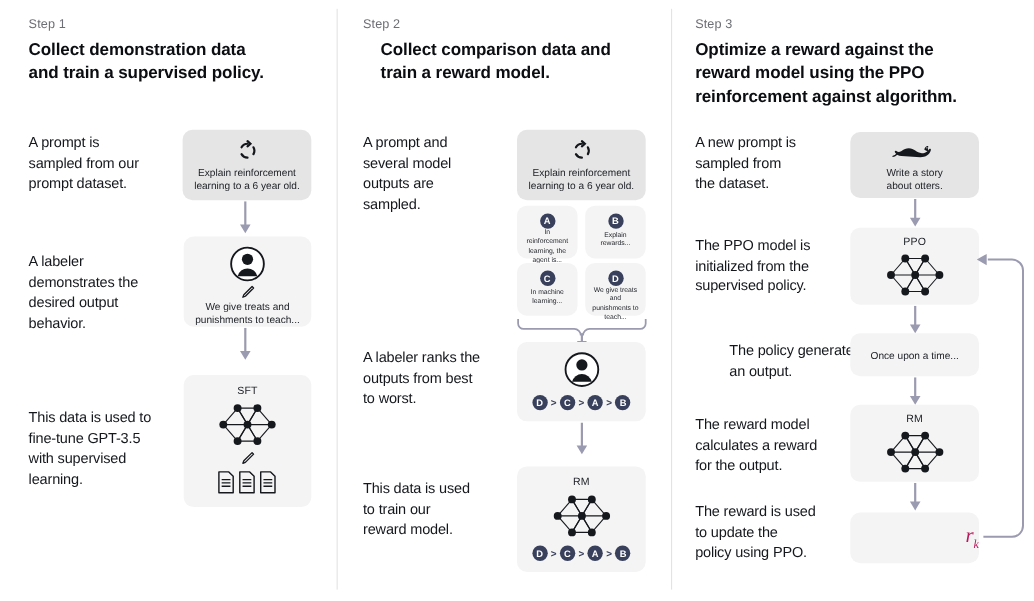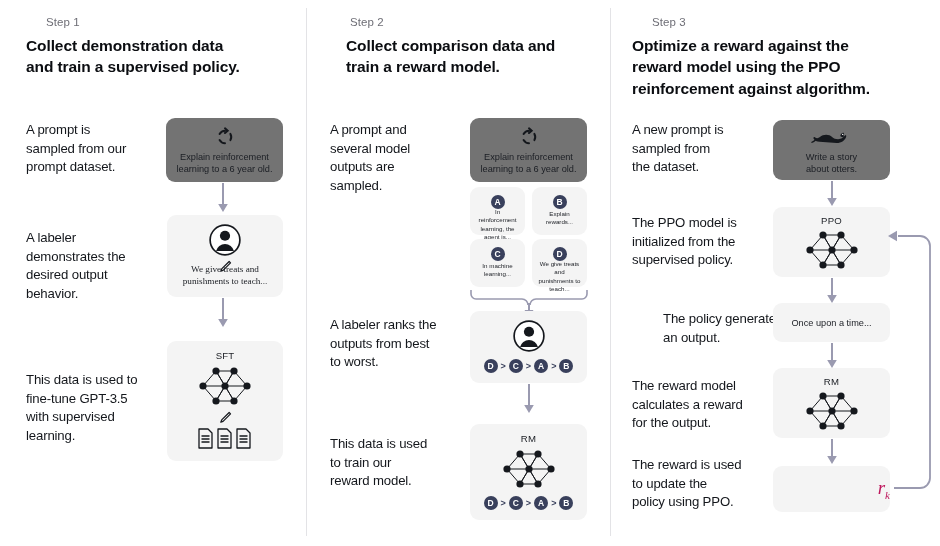--- a/index.html
+++ b/index.html
@@ -19,41 +19,41 @@
   .divider.d1 { left: 306px; }
   .divider.d2 { left: 610px; }
 
   .col { position: absolute; top: 0; height: 546px; }
   .col1 { left: 0;   width: 306px; }
   .col2 { left: 306px; width: 304px; }
   .col3 { left: 610px; width: 330px; }
 
   .step-label {
     position: absolute;
-    font-size: 11.5px; color: #6e6e76; letter-spacing: .1px; margin-left: 20px;
+    font-size: 11.5px; color: #6e6e76; letter-spacing: .1px;
   }
   .step-title {
     position: absolute;
     font-size: 15.5px; font-weight: bold; line-height: 1.38;
     color: #0b0d11; letter-spacing: -.1px;
   }
 
   .caption {
     position: absolute;
     font-size: 13.2px; line-height: 1.42; color: #14171c;
     letter-spacing: -.15px;
   }
 
   
   .card {
     position: absolute;
     background: #f4f4f4;
     border-radius: 9px;
   }
-  .card.green { background: #737373; }
+  .card.green { background: #e5e5e5; }
 
   .card-label {
     position: absolute; left: 0; right: 0; text-align: center;
     font-size: 9.6px; color: #1b1e24; letter-spacing: .2px;
   }
   .card-text {
     position: absolute; left: 6px; right: 6px; text-align: center;
     font-size: 9.2px; line-height: 1.35; color: #1b1e24;
   }
   .card-text.sm { font-size: 6.2px; line-height: 1.35; }
@@ -144,21 +144,21 @@
           <circle cx="20" cy="20" r="17.5" fill="#fff" stroke="#15181d" stroke-width="2"></circle>
           <circle cx="20" cy="15" r="6" fill="#15181d"></circle>
           <path d="M9.5 33 a10.8 10.8 0 0 1 21 0 Z" fill="#15181d"></path>
         </svg>
       </div>
       <div class="icon-wrap" style="top:44px;">
         <svg width="13" height="13" viewBox="0 0 16 16" fill="none" stroke="#15181d" stroke-width="1.5" stroke-linejoin="round">
           <path d="M12.5 1.8 L14.2 3.5 L5 12.7 L2.2 13.8 L3.3 11 Z"></path>
         </svg>
       </div>
-      <div class="card-text" style="top:48px; white-space:pre-line;font-family:Liberation Serif, serif;">We give treats and
+      <div class="card-text" style="top:58px; white-space:pre-line;">We give treats and
 punishments to teach...</div>
     </div>
 
     <div class="arrow" style="left:216px; top:298px;">
       <svg width="14" height="30" viewBox="0 0 14 30">
         <path d="M7 0 L7 22" stroke="#9a9ab0" stroke-width="2"></path>
         <path d="M2.2 21 L7 29 L11.8 21 Z" fill="#9a9ab0"></path>
       </svg>
     </div>
 

